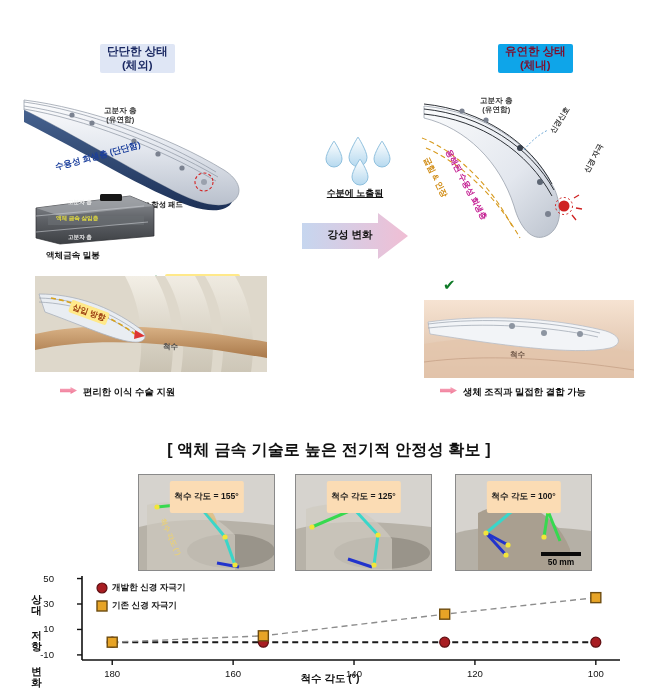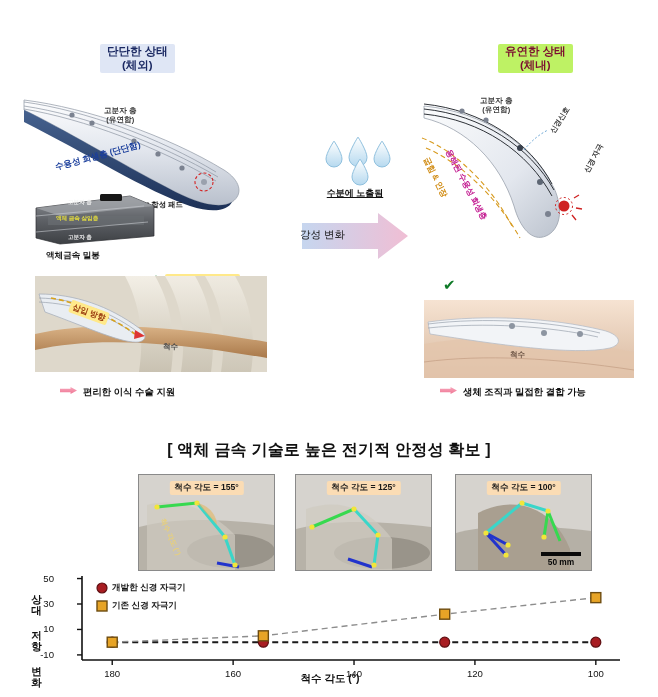--- a/index.html
+++ b/index.html
@@ -17,21 +17,21 @@
   }
   #title-top{top:8px;}
   #title-bottom{top:440px;font-size:16px;}
 
   
   .state-label{
     position:absolute;text-align:center;font-weight:bold;line-height:1.18;
     font-size:11.5px;padding:1px 7px;border-radius:2px;
   }
   #state-rigid{left:100px;top:44px;color:#1c2a63;background:#dfe6f5;}
-  #state-flex {left:498px;top:44px;color:#7b1030;background:#bef264;}
+  #state-flex {left:498px;top:44px;color:#7b1030;background:#0ea5e9;}
 
   
   .diagram{position:absolute;}
   #diagram-left{left:18px;top:78px;width:290px;height:185px;}
   #diagram-right{left:420px;top:78px;width:235px;height:185px;}
 
   .probe-svg{position:absolute;left:0;top:0;}
 
   .dlabel{position:absolute;font-size:7.6px;font-weight:bold;line-height:1.22;white-space:nowrap;}
   .dlabel.blue{color:#1a3e9c;}
@@ -58,22 +58,22 @@
   #lbl-record{left:128px;top:52px;transform:rotate(-58deg);transform-origin:left top;font-size:7.4px;color:#3a3a3a;}
   #lbl-dissolved{left:32px;top:70px;transform:rotate(62deg);transform-origin:left top;font-size:8.2px;}
   #lbl-bend{left:10px;top:78px;transform:rotate(64deg);transform-origin:left top;font-size:8.2px;}
   #lbl-stim{left:162px;top:92px;transform:rotate(-62deg);transform-origin:left top;font-size:7.4px;color:#3a3a3a;}
 
   
   #center-zone{position:absolute;left:300px;top:135px;width:110px;height:130px;}
   #drop-caption{position:absolute;left:0;top:52px;width:110px;text-align:center;
     font-size:9px;font-weight:bold;color:#111;text-decoration:underline;}
   #stiff-arrow{position:absolute;left:2px;top:78px;width:106px;height:46px;}
-  #stiff-caption{position:absolute;left:0;top:93px;width:100px;text-align:left;
-     font-size:10.5px;font-weight:normal;color:#111;}
+  #stiff-caption{position:absolute;left:0;top:93px;width:100px;text-align:center;
+     font-size:10.5px;font-weight:bold;color:#111;}
 
   
   .photo-panel{position:absolute;overflow:hidden;}
   #photo-left{left:35px;top:276px;width:232px;height:96px;}
   #photo-right{left:424px;top:300px;width:210px;height:78px;}
 
   .check{position:absolute;font-size:15px;color:#0e7a27;font-weight:bold;line-height:1;}
   .hl{position:absolute;font-size:9.2px;font-weight:bold;color:#222;
       background:#ffe98a;padding:1px 3px;border-radius:2px;white-space:nowrap;}
 
@@ -90,21 +90,21 @@
      clip-path:polygon(0 25%,62% 25%,62% 0,100% 50%,62% 100%,62% 75%,0 75%);}
 
   .inphoto-lbl{position:absolute;font-size:7.6px;font-weight:bold;color:#3a3a3a;}
 
   
   .angle-photo{position:absolute;top:474px;width:135px;height:95px;
      border:1px solid #8a8a8a;overflow:hidden;}
   #angle-1{left:138px;} #angle-2{left:295px;} #angle-3{left:455px;}
   .angle-tag{position:absolute;left:50%;transform:translateX(-50%);top:6px;
      background:#fbdcb4;color:#191919;font-size:8.6px;font-weight:bold;
-     padding:1px 5px;border-radius:2px;white-space:nowrap;}
+     padding:10px 5px;border-radius:2px;white-space:nowrap;}
   #angle-axis-note{position:absolute;left:28px;top:42px;font-size:7px;font-weight:bold;
      color:#e8d07a;transform:rotate(66deg);transform-origin:left top;white-space:nowrap;}
   #scalebar{position:absolute;right:4px;bottom:3px;width:52px;text-align:center;}
   #scalebar .bar{height:4px;background:#0a0a0a;margin:0 auto 1px;width:40px;}
   #scalebar .txt{font-size:8.4px;font-weight:bold;color:#0a0a0a;}
 
   
   #chart{position:absolute;left:20px;top:568px;width:620px;height:126px;}
   #chart svg{position:absolute;left:0;top:0;}
   #ylabel{position:absolute;left:6px;top:18px;width:16px;

